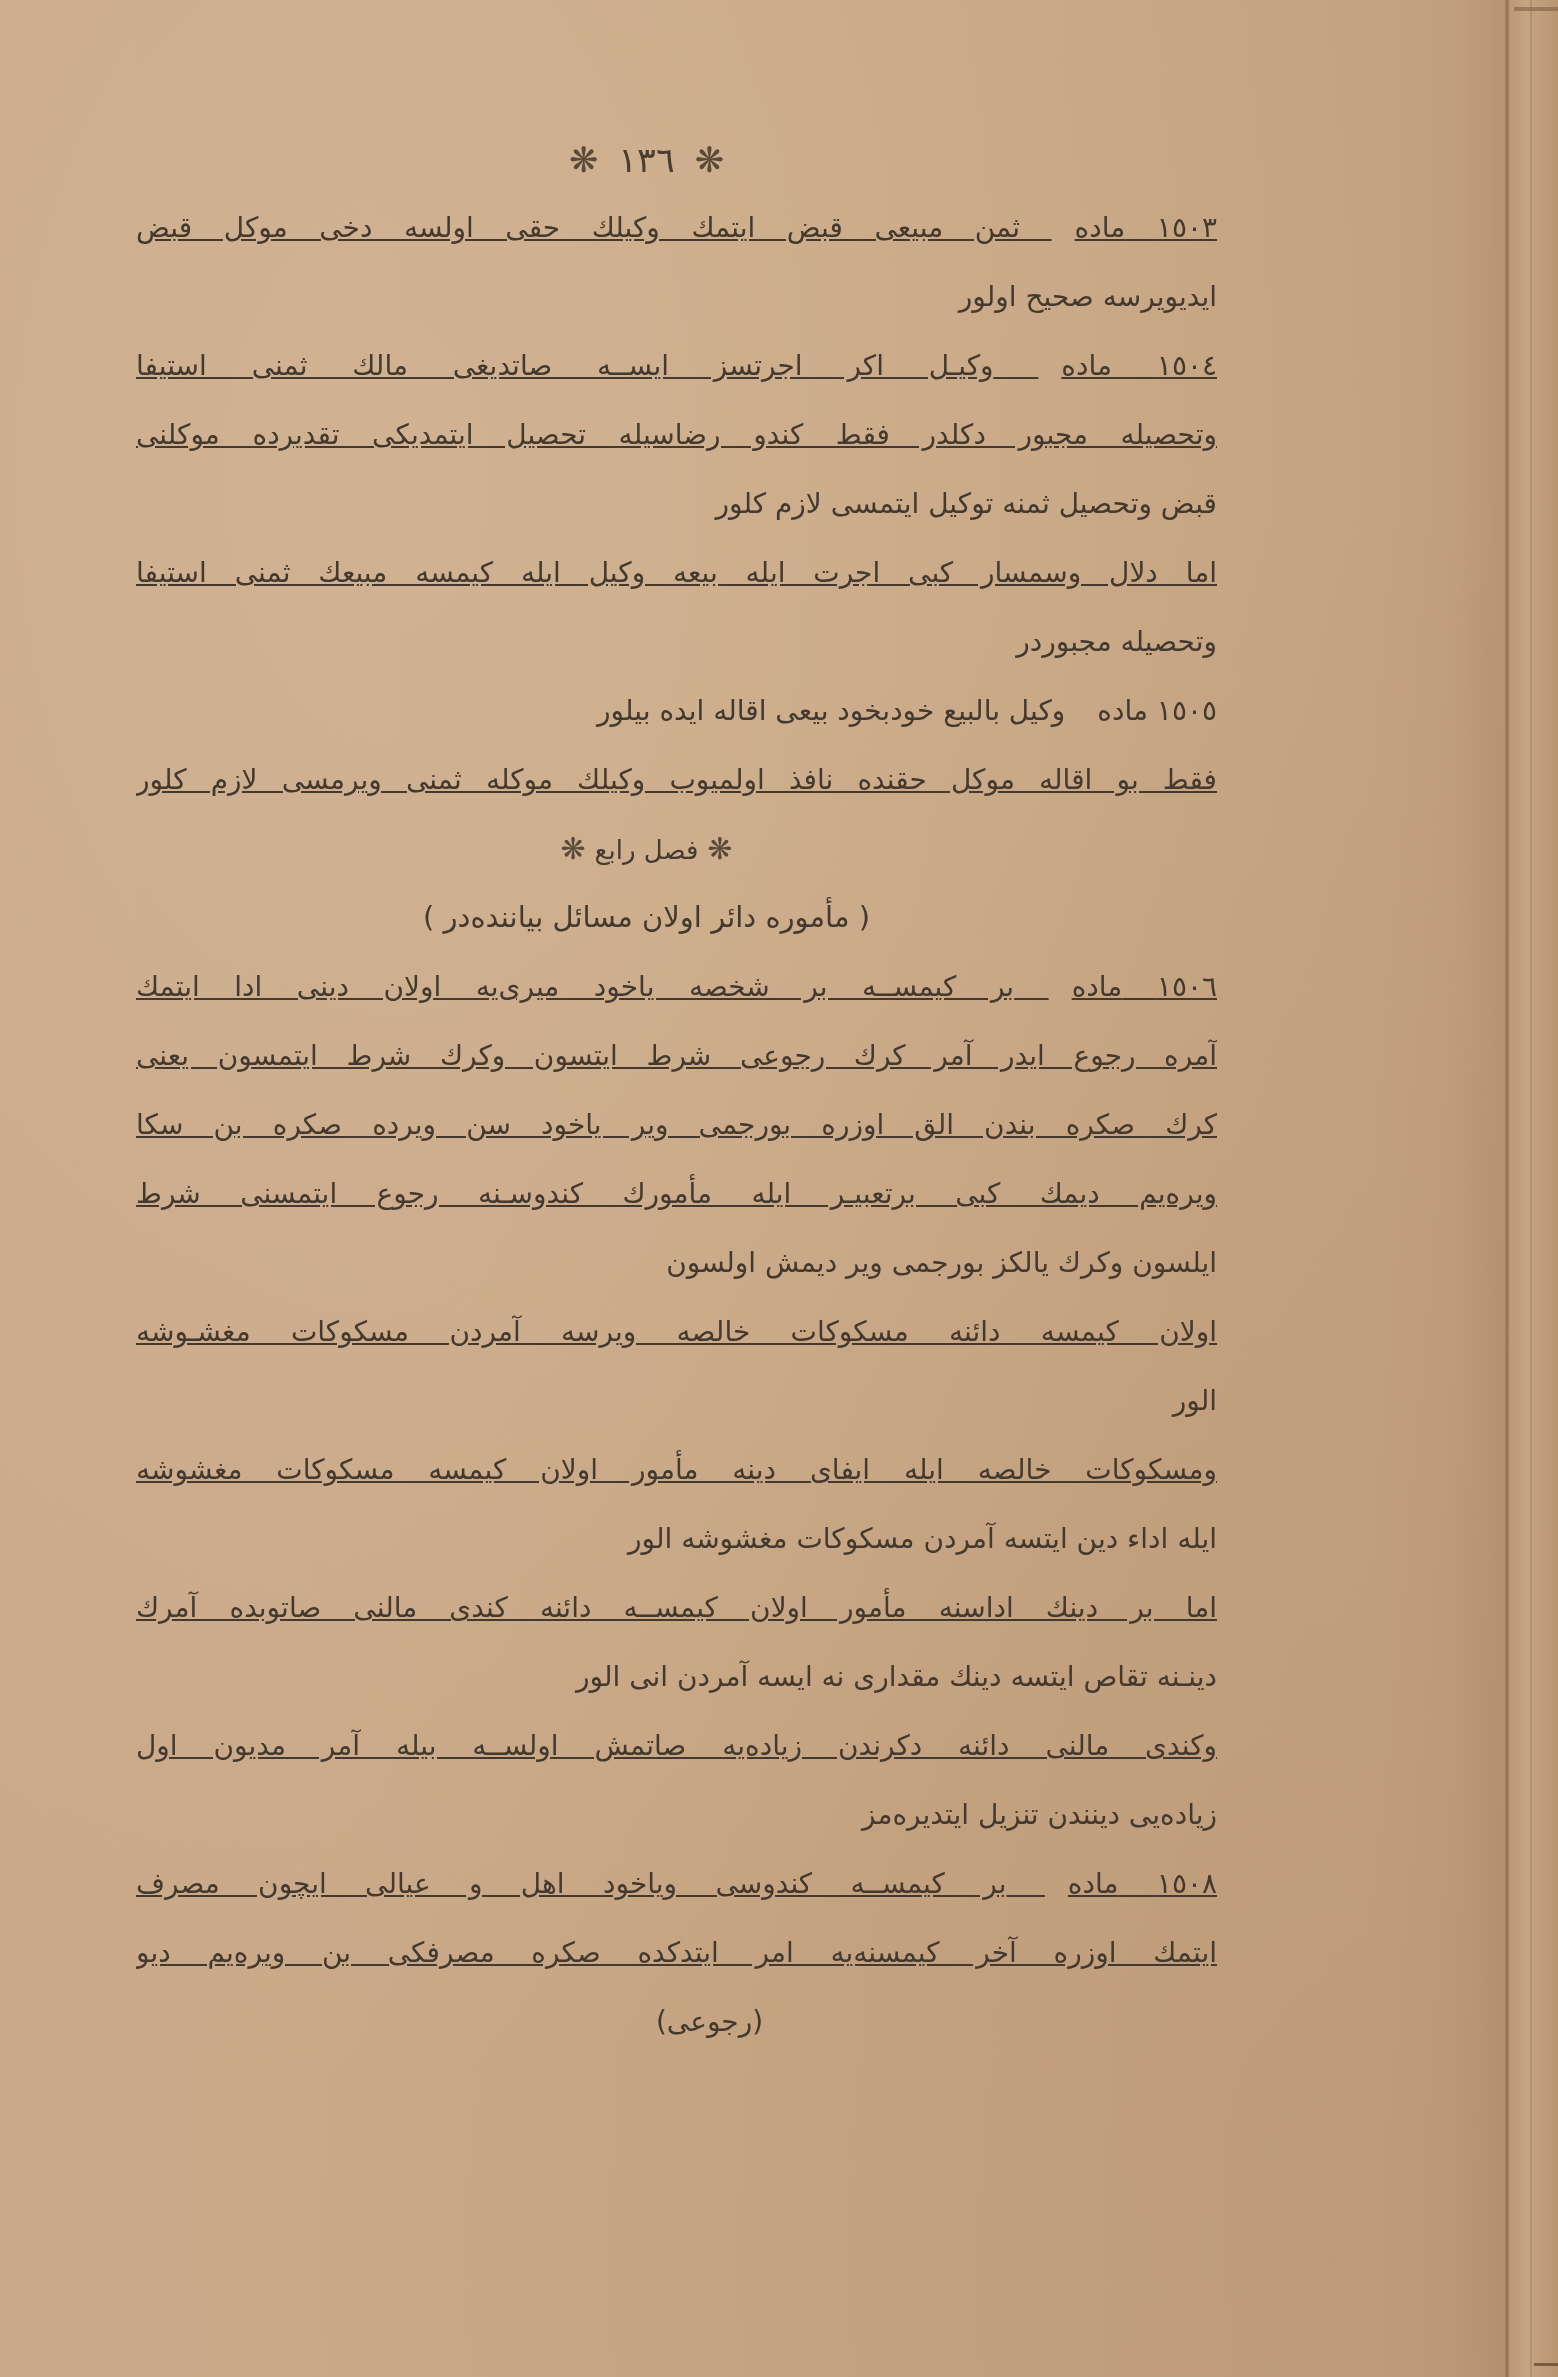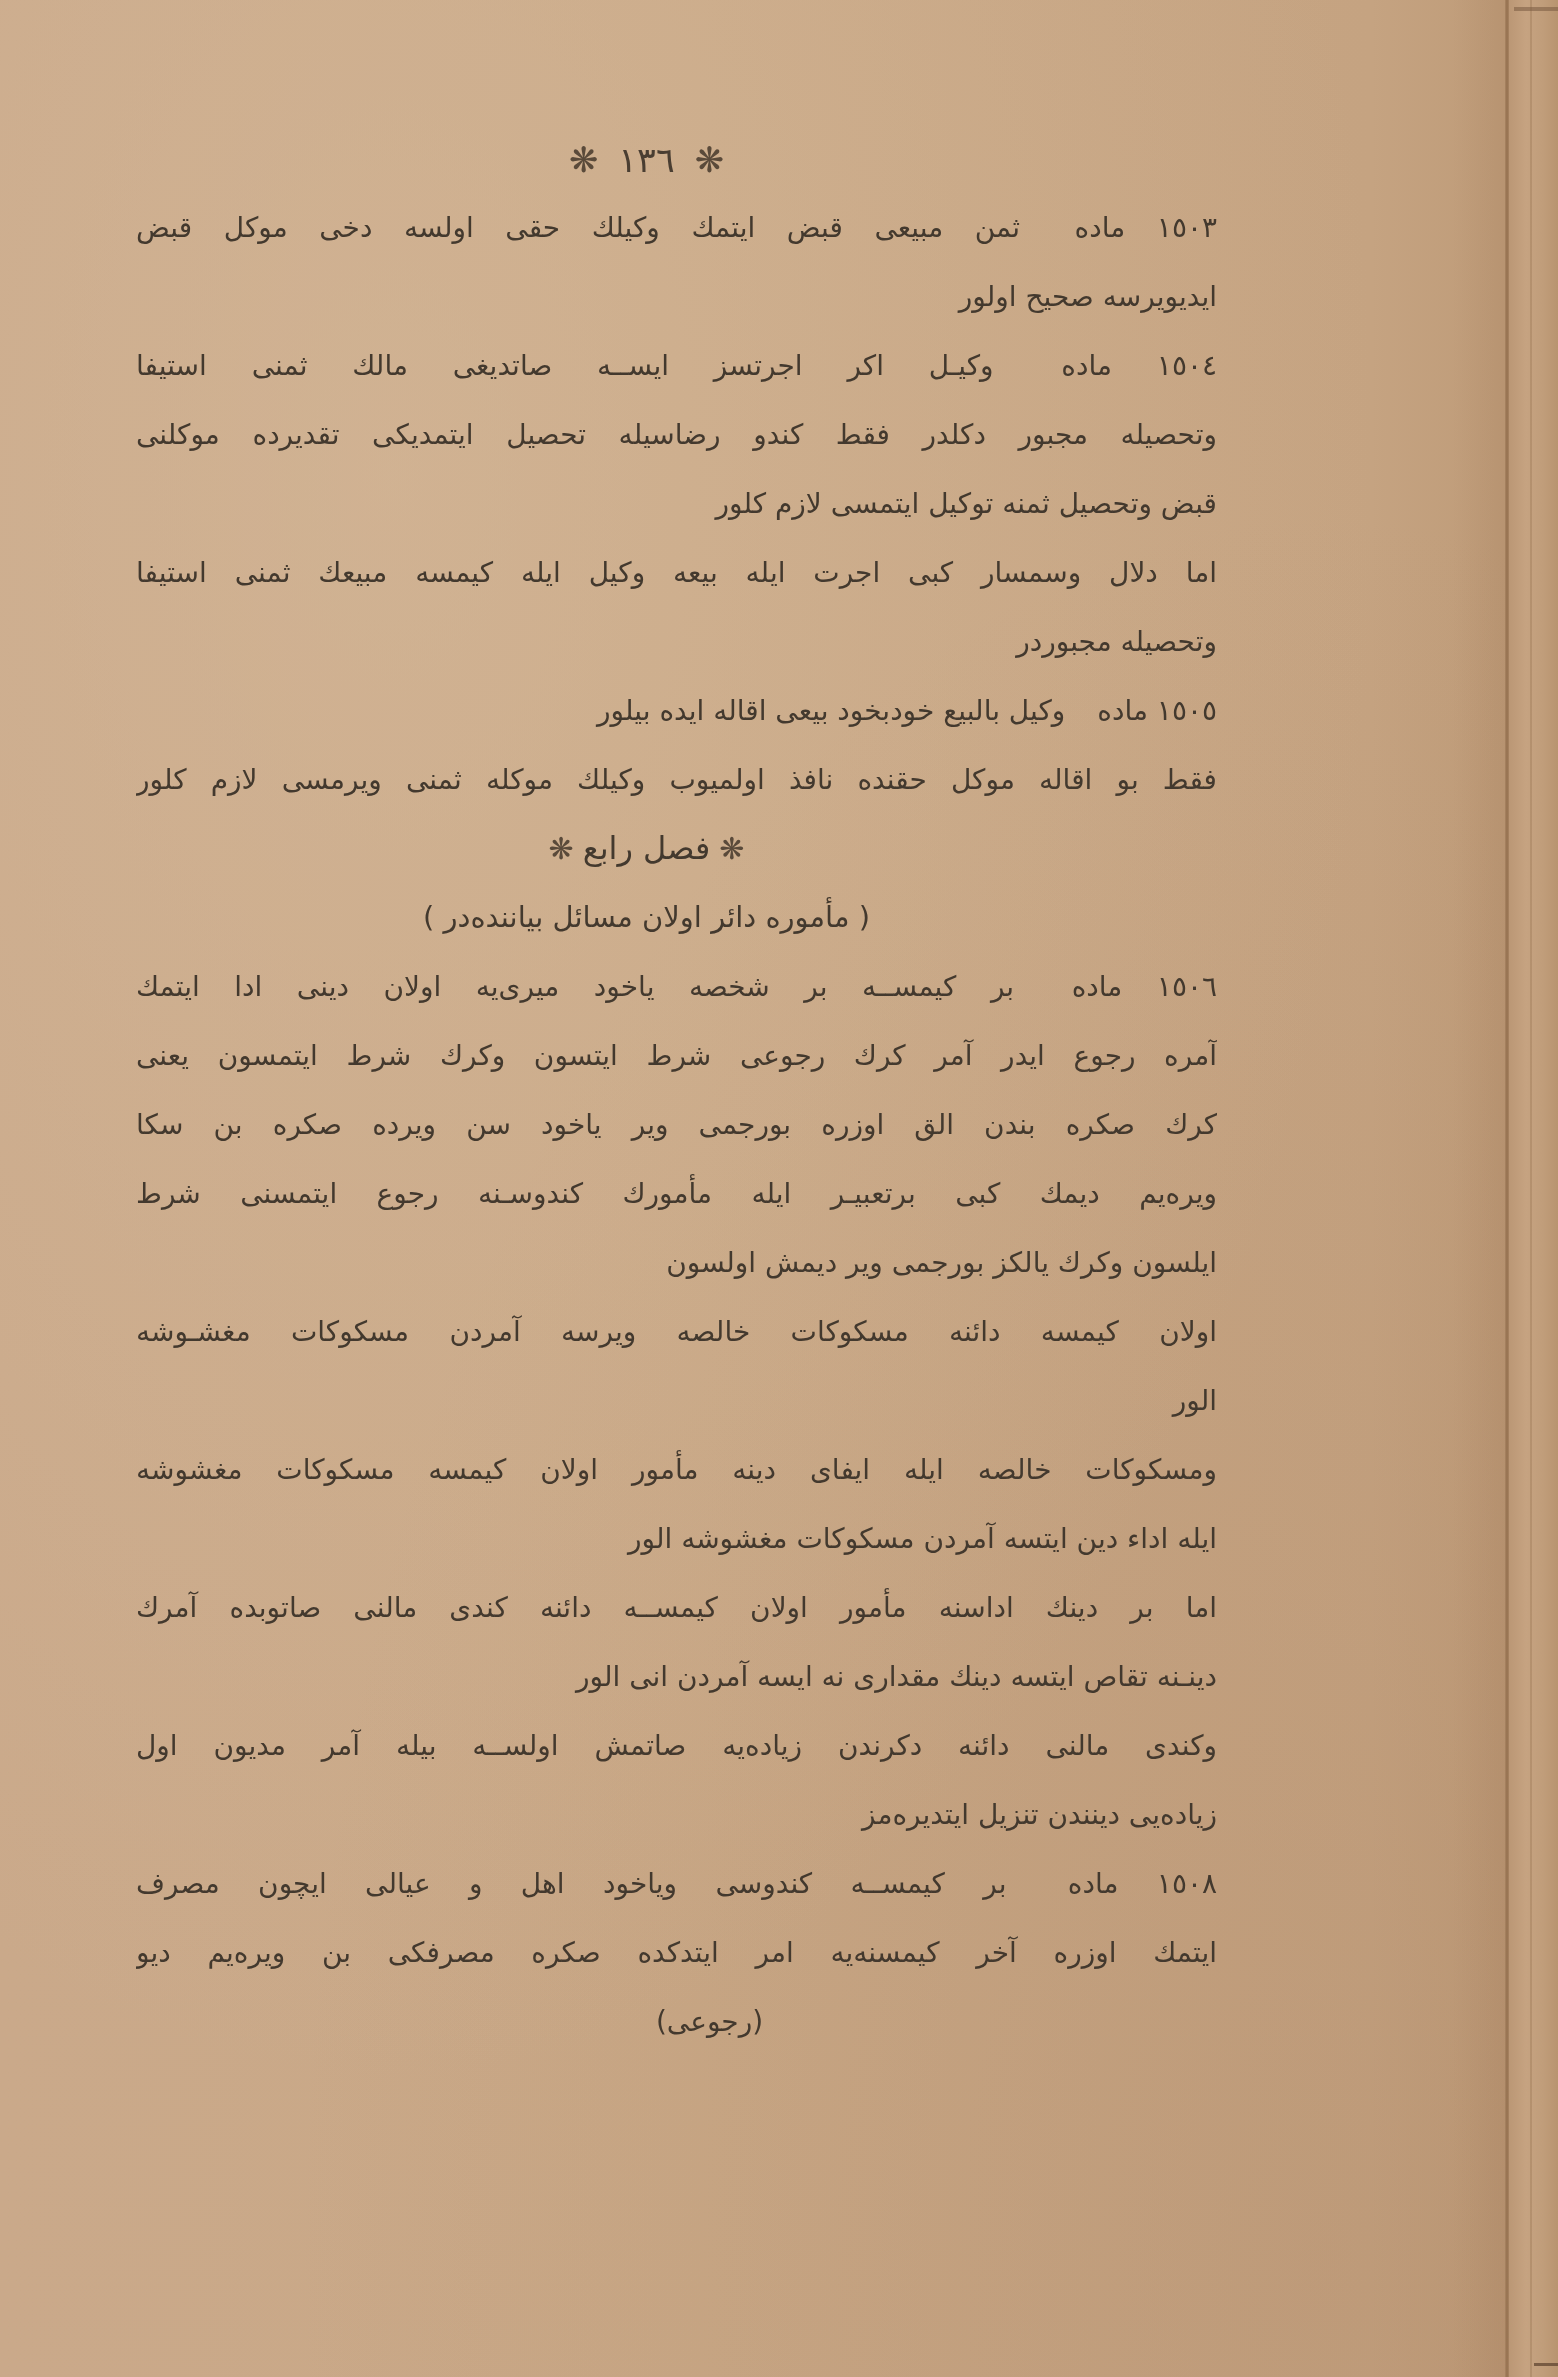--- a/index.html
+++ b/index.html
@@ -42,27 +42,27 @@
   .ornament { color:#5a4a3a; font-size:35px; margin:0 8.8px; display:inline-block; }
   .page-number { letter-spacing:1.8px;text-align:right; }
 
   .text-block {
     position:absolute; left:136px; top:193px; width:1081px;
     direction:rtl; font-size:28px; color:#43392e;
   }
   .ln {
     height:69px; line-height:69px; overflow:hidden;
   }
-  .ln.full { text-align:justify; text-align-last:justify; }
+  .ln.full { text-align:justify; text-align-last:justify;text-decoration:underline; }
   .ln.short { text-align:right; }
   .ln.center { text-align:center; padding-right:60px; }
   .ln.catch { text-align:center; padding-left:66px; }
   .art-num { letter-spacing:0.9px; }
   .art-label { margin-left:23px; }
-  .sec-title { font-size:32px; }
+  .sec-title { font-size:26px; }
   .sec-subtitle { font-size:29px; }
   .sec-orn { color:#5a4a3a; font-size:30px; }
 </style>
 </head>
 <body>
 
 <div class="page"></div>
 <div class="gutter-shadow"></div>
 <div class="edge-line"></div>
 <div class="edge-strip"></div>

